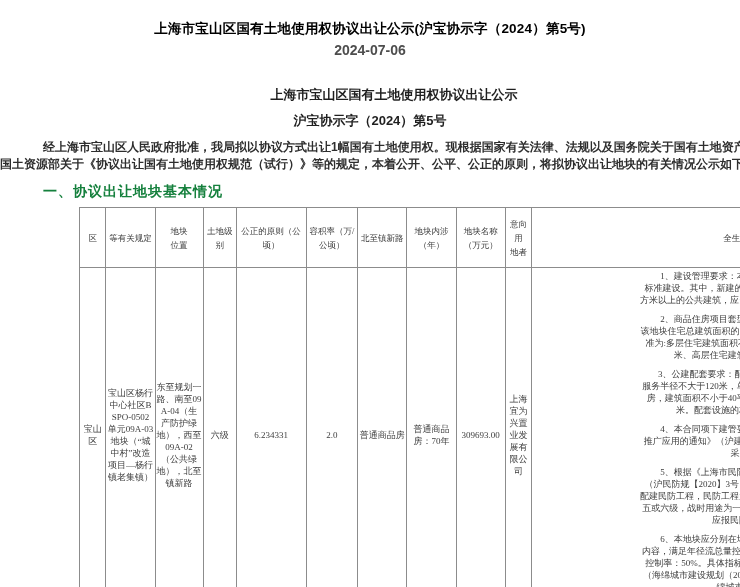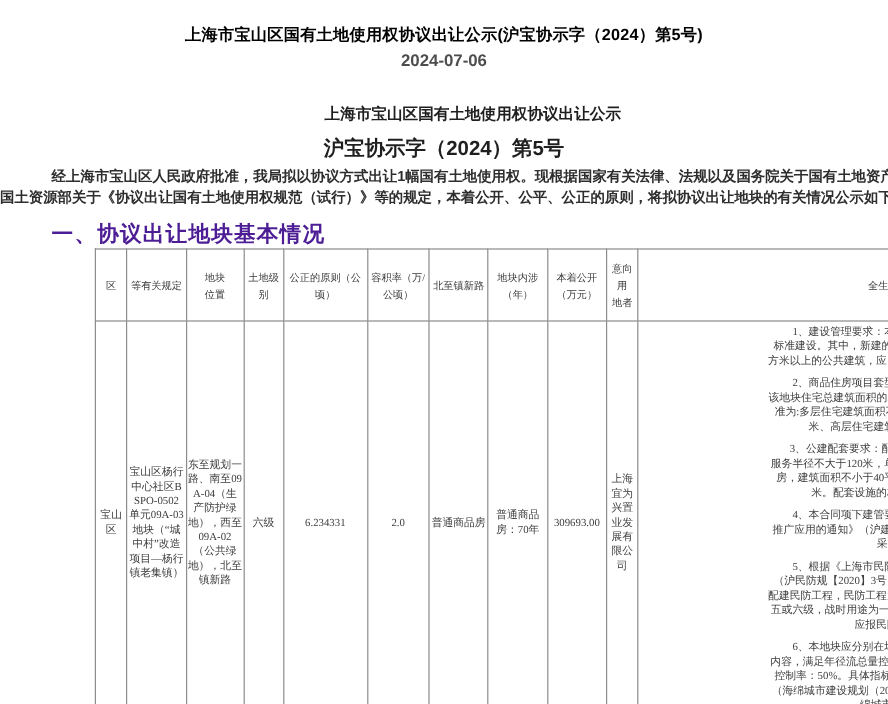--- a/index.html
+++ b/index.html
@@ -15,30 +15,30 @@
   .doc-date{
     position:absolute;top:42px;left:0;width:740px;text-align:center;
     font-size:14px;font-weight:600;color:#4d4d4d;
   }
   .doc-heading{
     position:absolute;top:86px;left:0;width:740px;text-align:center;
     font-size:13px;font-weight:700;color:#1f1f1f;padding-left:24px;
   }
   .doc-subheading{
     position:absolute;top:112px;left:0;width:740px;text-align:center;
-    font-size:17px;font-weight:700;color:#1f1f1f;
+    font-size:13px;font-weight:700;color:#1f1f1f;
   }
   .intro{
     position:absolute;top:139px;left:0;width:1400px;
     font-size:12px;line-height:17px;font-weight:600;color:#2e2e2e;
     text-indent:43px;
   }
   .section-title{
     position:absolute;top:183px;left:43px;
-    font-size:18px;font-weight:600;color:#4c1d95;letter-spacing:1px;
+    font-size:14px;font-weight:600;color:#15803d;letter-spacing:1px;
   }
   table.parcels{
     position:absolute;top:207px;left:79px;
     border-collapse:collapse;table-layout:fixed;width:913px;
     font-family:"Liberation Serif","DejaVu Serif",serif;color:#3d3d3d;
   }
   table.parcels td{
     border:1px solid #8c8c8c;text-align:center;vertical-align:middle;
     padding:2px 1px;font-size:9px;line-height:12px;word-break:break-all;
   }
@@ -86,21 +86,21 @@
 位置</td>
     <td class="prewrap">土地级
 别</td>
     <td class="prewrap">公正的原则（公
 顷）</td>
     <td class="prewrap">容积率（万/
 公顷）</td>
     <td class="prewrap">北至镇新路</td>
     <td class="prewrap">地块内涉
 （年）</td>
-    <td class="prewrap">本着公开
+    <td class="prewrap">地块名称
 （万元）</td>
     <td class="prewrap">意向用
 地者</td>
     <td class="prewrap">全生命周期管理要求</td>
   </tr>
   <tr class="body-row">
     <td class="c-district">宝山区</td>
     <td class="c-name">宝山区杨行中心社区BSPO-0502单元09A-03地块（“城中村”改造项目—杨行镇老集镇）</td>
     <td class="c-location">东至规划一路、南至09A-04（生产防护绿地），西至09A-02（公共绿地），北至镇新路</td>
     <td>六级</td>

